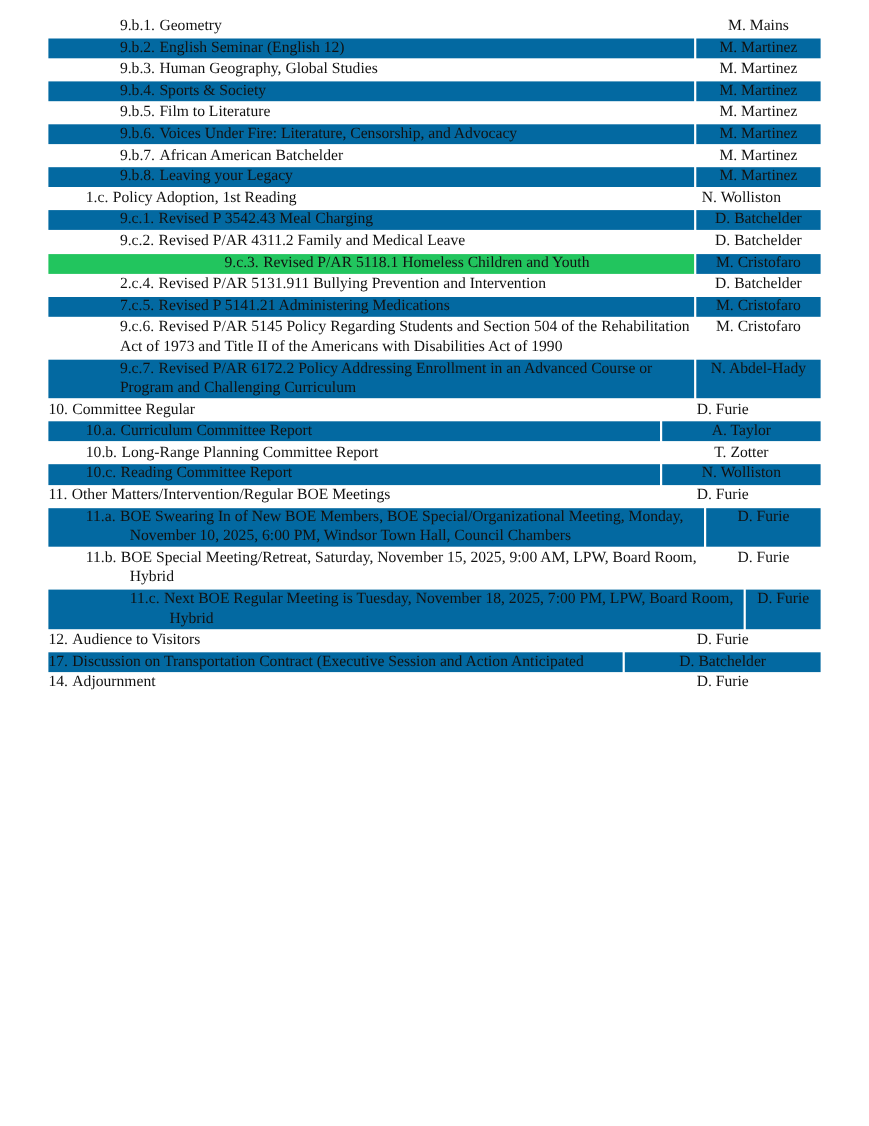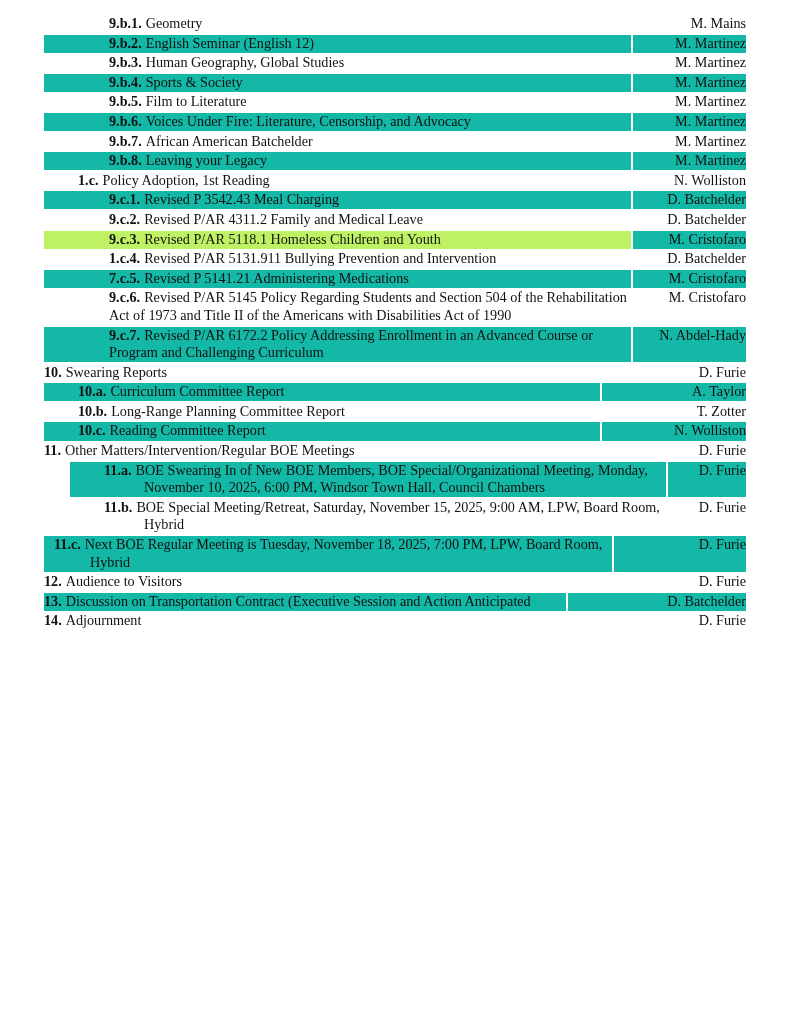--- a/index.html
+++ b/index.html
@@ -1,29 +1,29 @@
 <!DOCTYPE html>
 <html><head>
 <meta charset="utf-8">
 <style>
   html, body { margin: 0; padding: 0; background: #ffffff; }
   body { width: 790px; height: 1024px; position: relative; overflow: hidden;
          font-family: "Liberation Serif", "DejaVu Serif", serif; font-size: 14.2px; color: #111; }
   .agenda { position: absolute; left: 44px; top: 15px; width: 702px; }
   .row { display: flex; line-height: 17.6px; margin-bottom: 1.5px; }
   .row .item { width: 522px; margin-right: 2px; padding-bottom: 0.5px; }
-  .row .who { flex: 1; text-align: right; white-space: nowrap; }
-  .row.shade .item, .row.shade .who { background: #14b8a6; }
-  .row.shade.dark .item { background: #bef264; }
-  .num { font-weight: bold; }
+  .row .who { flex: 1; text-align: center; white-space: nowrap; }
+  .row.shade .item, .row.shade .who { background: #0369a1; }
+  .row.shade.dark .item { background: #22c55e; text-align: center; }
+  .num { font-weight: normal; }
   .l1 { padding-left: 0; }
   .l2 { padding-left: 34px; text-indent: 0; }
   .l3 { padding-left: 65px; }
-  .hang { padding-left: 74px; text-indent: -40px; margin-left: 26px; }
-  .hang2 { padding-left: 46px; text-indent: -36px; }
+  .hang { padding-left: 74px; text-indent: -40px; }
+  .hang2 { padding-left: 110px; text-indent: -36px; }
   .gap { display: inline-block; width: 4px; }
 </style>
 </head>
 <body>
 
 <div class="agenda" id="agenda">
     <div class="row">
       <div class="item l3"><span class="num">9.b.1.</span><span class="gap"></span><span>Geometry</span></div>
       <div class="who">M. Mains</div>
     </div>
@@ -65,37 +65,37 @@
     </div>
     <div class="row">
       <div class="item l3"><span class="num">9.c.2.</span><span class="gap"></span><span>Revised P/AR 4311.2 Family and Medical Leave</span></div>
       <div class="who">D. Batchelder</div>
     </div>
     <div class="row shade dark">
       <div class="item l3"><span class="num">9.c.3.</span><span class="gap"></span><span>Revised P/AR 5118.1 Homeless Children and Youth</span></div>
       <div class="who">M. Cristofaro</div>
     </div>
     <div class="row">
-      <div class="item l3"><span class="num">1.c.4.</span><span class="gap"></span><span>Revised P/AR 5131.911 Bullying Prevention and Intervention</span></div>
+      <div class="item l3"><span class="num">2.c.4.</span><span class="gap"></span><span>Revised P/AR 5131.911 Bullying Prevention and Intervention</span></div>
       <div class="who">D. Batchelder</div>
     </div>
     <div class="row shade">
       <div class="item l3"><span class="num">7.c.5.</span><span class="gap"></span><span>Revised P 5141.21 Administering Medications</span></div>
       <div class="who">M. Cristofaro</div>
     </div>
     <div class="row">
       <div class="item l3"><span class="num">9.c.6.</span><span class="gap"></span><span>Revised P/AR 5145 Policy Regarding Students and Section 504 of the Rehabilitation Act of 1973 and Title II of the Americans with Disabilities Act of 1990</span></div>
       <div class="who">M. Cristofaro</div>
     </div>
     <div class="row shade">
       <div class="item l3"><span class="num">9.c.7.</span><span class="gap"></span><span>Revised P/AR 6172.2 Policy Addressing Enrollment in an Advanced Course or Program and Challenging Curriculum</span></div>
       <div class="who">N. Abdel-Hady</div>
     </div>
     <div class="row">
-      <div class="item l1"><span class="num">10.</span><span class="gap"></span><span>Swearing Reports</span></div>
+      <div class="item l1"><span class="num">10.</span><span class="gap"></span><span>Committee Regular</span></div>
       <div class="who">D. Furie</div>
     </div>
     <div class="row shade">
       <div class="item l2"><span class="num">10.a.</span><span class="gap"></span><span>Curriculum Committee Report</span></div>
       <div class="who">A.  Taylor</div>
     </div>
     <div class="row">
       <div class="item l2"><span class="num">10.b.</span><span class="gap"></span><span>Long-Range Planning Committee Report</span></div>
       <div class="who">T. Zotter</div>
     </div>
@@ -117,20 +117,20 @@
     </div>
     <div class="row shade">
       <div class="item hang2"><span class="num">11.c.</span><span class="gap"></span><span>Next BOE Regular Meeting is Tuesday, November 18, 2025, 7:00 PM, LPW, Board Room, Hybrid</span></div>
       <div class="who">D. Furie</div>
     </div>
     <div class="row">
       <div class="item l1"><span class="num">12.</span><span class="gap"></span><span>Audience to Visitors</span></div>
       <div class="who">D. Furie</div>
     </div>
     <div class="row shade">
-      <div class="item l1"><span class="num">13.</span><span class="gap"></span><span>Discussion on Transportation Contract (Executive Session and Action Anticipated</span></div>
+      <div class="item l1"><span class="num">17.</span><span class="gap"></span><span>Discussion on Transportation Contract (Executive Session and Action Anticipated</span></div>
       <div class="who">D. Batchelder</div>
     </div>
     <div class="row">
       <div class="item l1"><span class="num">14.</span><span class="gap"></span><span>Adjournment</span></div>
       <div class="who">D. Furie</div>
     </div>
   </div>
 
 </body></html>

